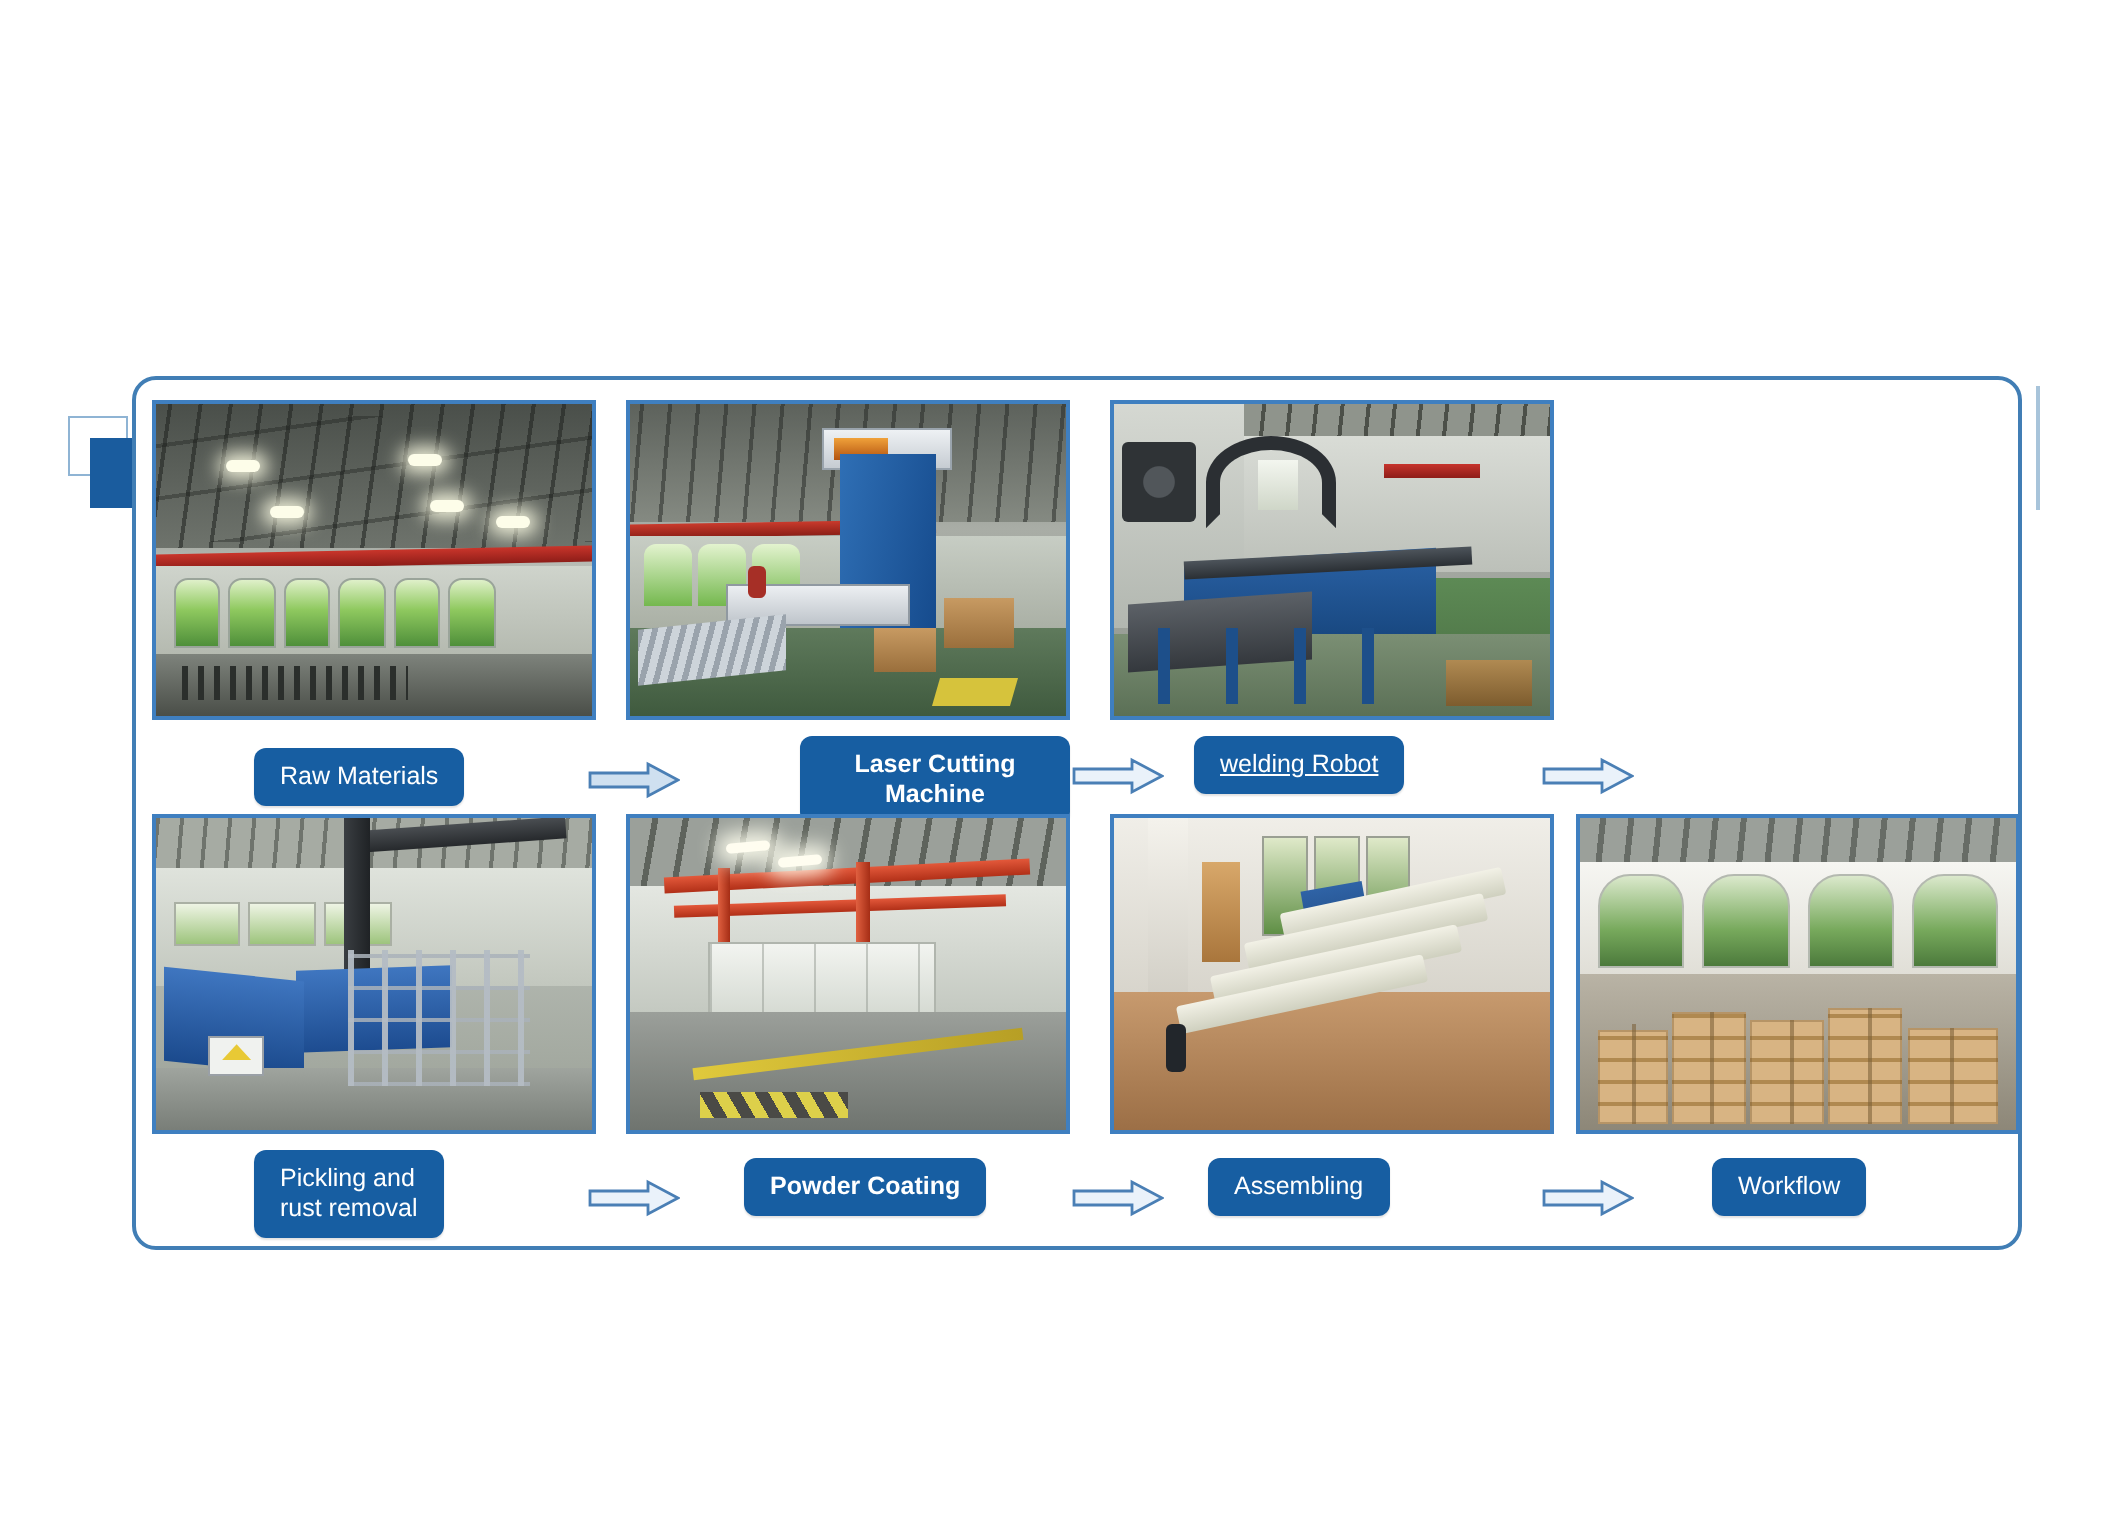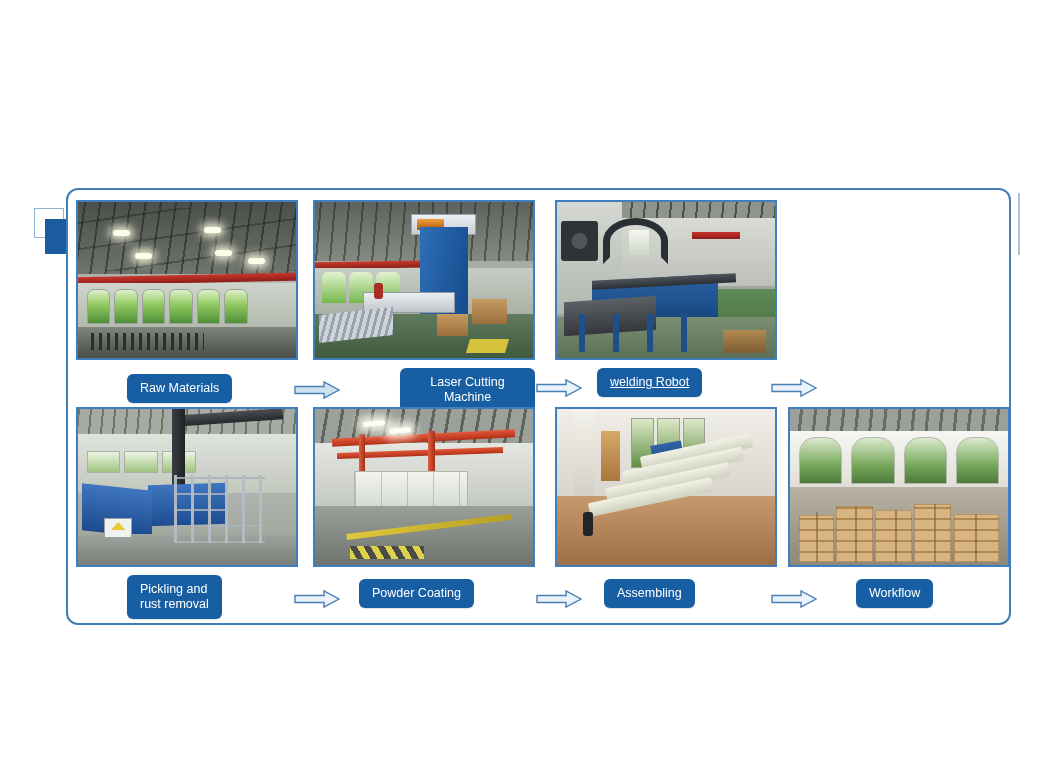--- a/index.html
+++ b/index.html
@@ -61,21 +61,21 @@
     border: 2px solid #417eb5; border-radius: 12px;
     background: #ffffff;
   }
 
   .flow-row { position: absolute; left: 0; width: 945px; height: 213px; }
   #flow-row-1 { top: 2px; }
   #flow-row-2 { top: 209px; }
 
   .step { position: absolute; top: 0; width: 222px; height: 213px; }
   .step.c0 { left: 8px; padding-left: 40px; }
-  .step.c1 { left: 245px; }
+  .step.c1 { left: 245px; font-weight: bold; }
   .step.c2 { left: 487px; }
   .step.c3 { left: 720px; }
 
   .photo-frame {
     position: absolute; left: 0; top: 8px;
     width: 222px; height: 160px;
     border: 2px solid #3f7fc0;
     overflow: hidden;
     background: #c8cdd2;
   }
@@ -94,21 +94,21 @@
   }
   .chip.center { text-align: center; }
 
   
   #chip-0 { left: 51px; top: 182px; }
   #chip-1 { left: 87px; top: 176px; }
   #chip-2 { left: 42px; top: 176px; text-decoration: underline; }
   #chip-3 { left: 75px; top: 178px; }
   
   #chip-4 { left: 51px; top: 176px; }
-  #chip-5 { left: 46px; top: 180px; }
+  #chip-5 { left: 59px; top: 180px; }
   #chip-6 { left: 49px; top: 180px; }
   #chip-7 { left: 68px; top: 180px; }
 
   
   .arrow { position: absolute; width: 46px; height: 20px; }
   .arrow svg { display: block; }
   #arrow-r1-0 { left: 226px; top: 188px; }
   #arrow-r1-1 { left: 468px; top: 186px; }
   #arrow-r1-2 { left: 703px; top: 186px; }
   #arrow-r2-0 { left: 226px; top: 190px; }

